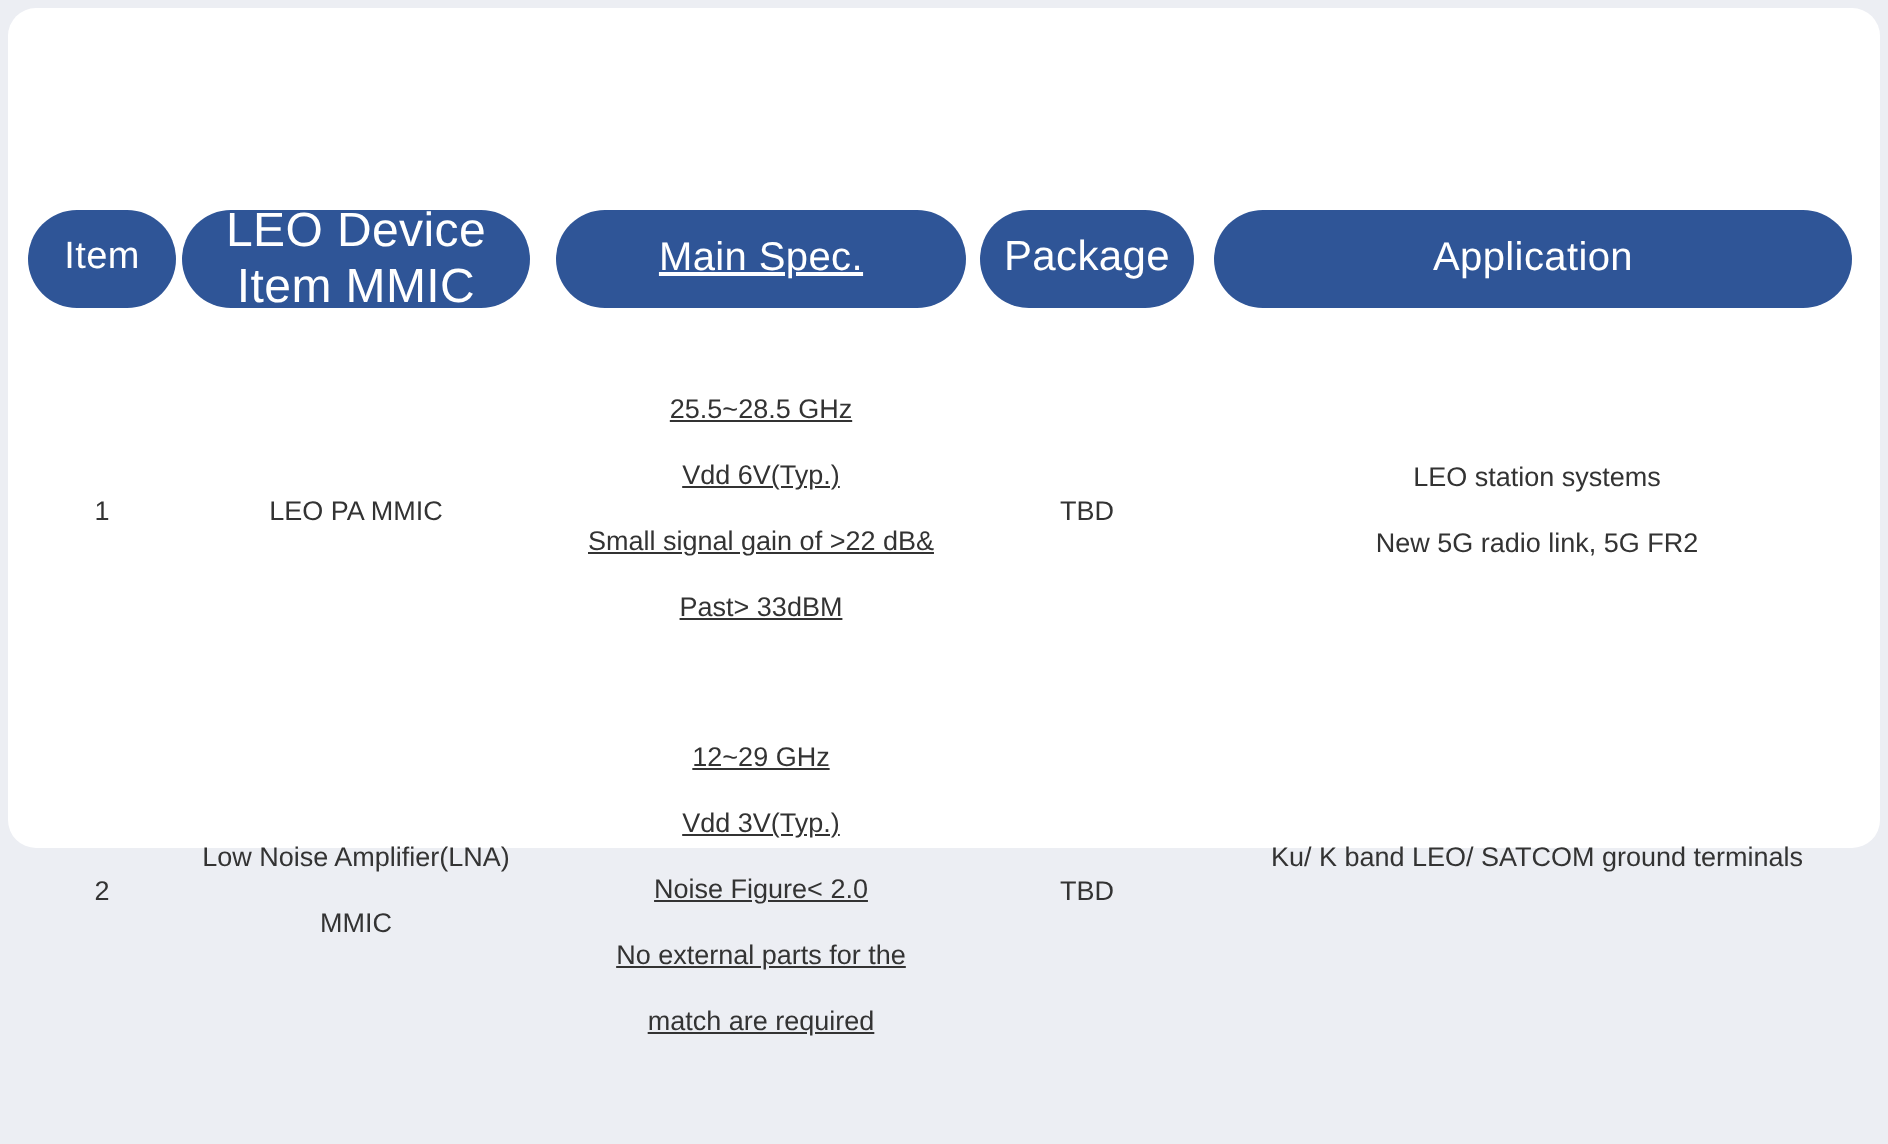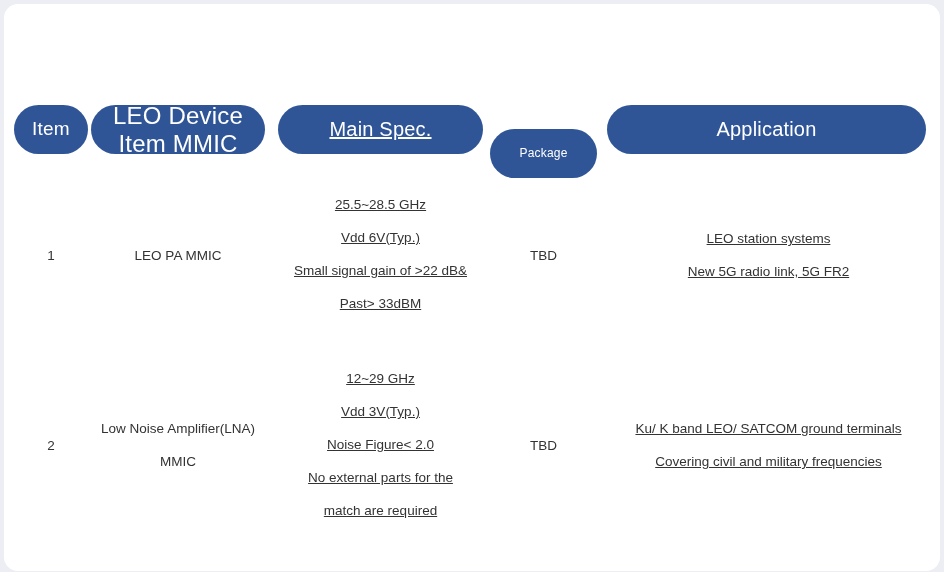--- a/index.html
+++ b/index.html
@@ -12,21 +12,21 @@
     height: 572px;
     overflow: hidden;
     font-family: "Liberation Sans", sans-serif;
   }
 
   .slide-card {
     position: absolute;
     left: 4px;
     top: 4px;
     width: 936px;
-    height: 567px;
+    height: 420px;
     background: #ffffff;
     border-radius: 14px;
     box-sizing: border-box;
   }
 
   
   .header-row {
     position: absolute;
     left: 0;
     top: 101px;
@@ -45,21 +45,21 @@
     justify-content: center;
     text-align: center;
     line-height: 1.16;
     font-size: 19px;
     letter-spacing: 0.2px;
     box-sizing: border-box;
   }
   .pill-item      { left: 10px;  width: 74px;  font-size: 19px; }
   .pill-device    { left: 87px;  width: 174px; font-size: 24px; }
   .pill-spec      { left: 274px; width: 205px; font-size: 20px; text-decoration: underline; }
-  .pill-package   { left: 486px; width: 107px; font-size: 12px; margin-top: 24px; }
+  .pill-package   { left: 486px; width: 107px; font-size: 21px; }
   .pill-app       { left: 603px; width: 319px; font-size: 20px; text-align: right; }
   .pill span { display: block; }
 
   
   .body-area {
     position: absolute;
     left: 0;
     top: 154px;
     width: 936px;
     height: 410px;
@@ -79,21 +79,21 @@
     position: absolute;
     text-align: center;
     line-height: 33px;
     white-space: nowrap;
   }
 
   .col-item    { left: 10px;  width: 74px; }
   .col-device  { left: 87px;  width: 174px; }
   .col-spec    { left: 274px; width: 205px; text-decoration: underline; }
   .col-package { left: 486px; width: 107px; }
-  .col-app     { left: 599px; width: 331px; text-decoration: underline; }
+  .col-app     { left: 599px; width: 331px; }
 
   
   .row-1 .col-item    { top: 67px; }
   .row-1 .col-device  { top: 67px; }
   .row-1 .col-spec    { top: 16px; }
   .row-1 .col-package { top: 67px; }
   .row-1 .col-app     { top: 50px; }
 
   .row-2 .col-item    { top: 76px; }
   .row-2 .col-device  { top: 59px; }
@@ -175,19 +175,18 @@
         <span class="line">Vdd 3V(Typ.)</span>
         <span class="line">Noise Figure&lt; 2.0</span>
         <span class="line">No external parts for the</span>
         <span class="line">match are required</span>
       </div>
 
       <div class="cell col-package">TBD</div>
 
       <div class="cell col-app">
         <span class="line">Ku/ K band LEO/ SATCOM ground terminals</span>
-        <span class="line">Covering civil and military frequencies</span>
       </div>
 
     </div>
 
   </div>
 </div>
 
 </body></html>

